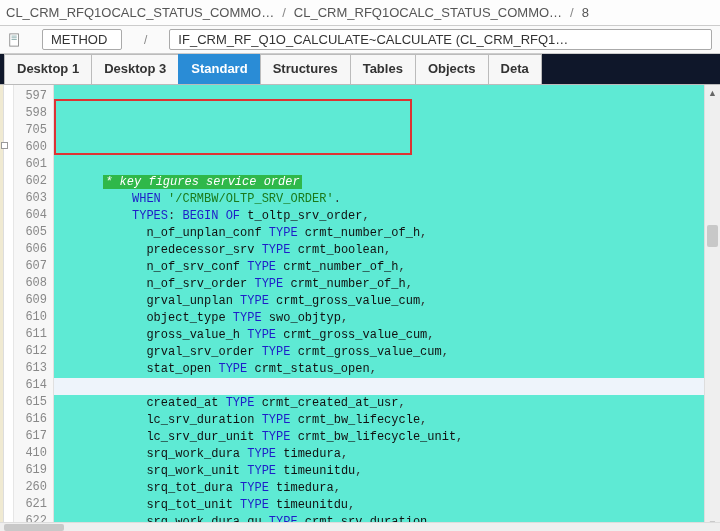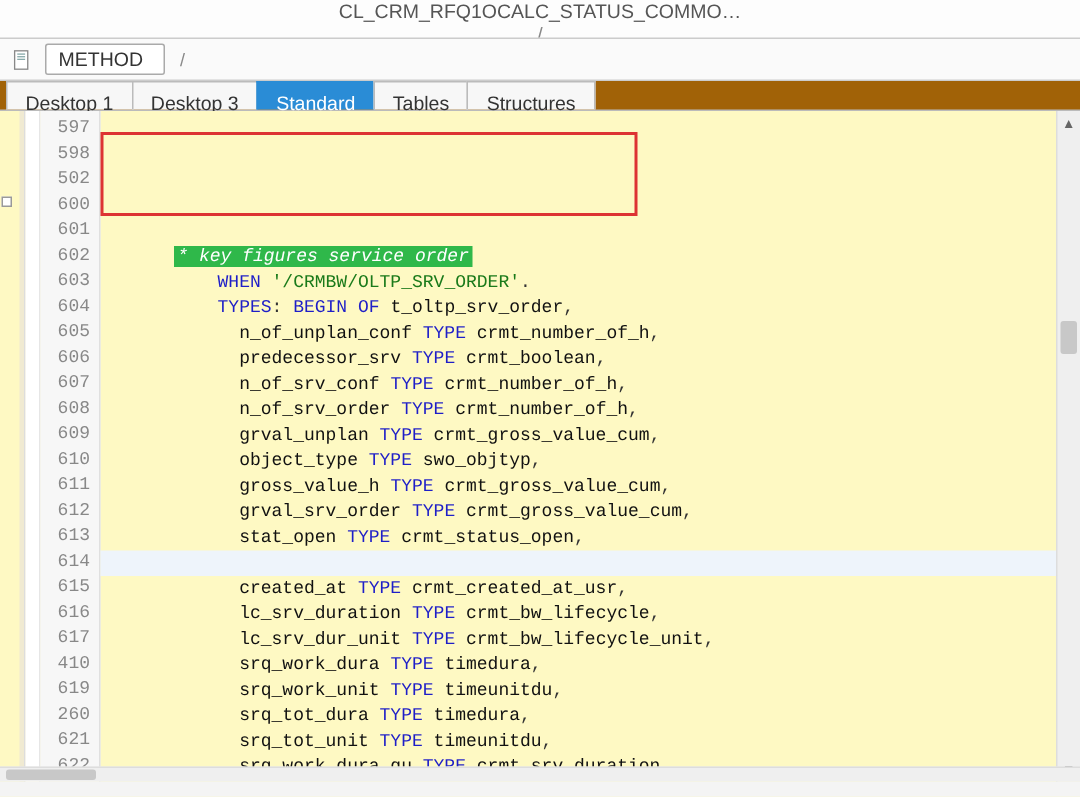--- a/index.html
+++ b/index.html
@@ -1,27 +1,27 @@
 <!DOCTYPE html>
 <html><head>
 <meta charset="utf-8">
 <style>
   * { box-sizing: border-box; margin: 0; padding: 0; }
   html, body { width: 720px; height: 531px; overflow: hidden; font-family: "Segoe UI", Arial, sans-serif; font-size: 12px; background: #f4f4f4; color: #333; }
-  .breadcrumb { display: flex; align-items: center; height: 26px; background: #fdfdfd; border-bottom: 1px solid #ccc; padding: 0 4px; font-size: 13px; white-space: nowrap; overflow: hidden; flex-direction: column; }
+  .breadcrumb { display: flex; align-items: center; height: 26px; background: #fdfdfd; border-bottom: 1px solid #ccc; padding: 0 4px; font-size: 13px; white-space: nowrap; overflow: hidden; }
   .breadcrumb .crumb { color: #555; padding: 0 2px; }
   .breadcrumb .sep { color: #888; padding: 0 6px; }
-  .toolbar-row { display: flex; align-items: center; height: 28px; background: #fafafa; border-bottom: 1px solid #ccc; padding: 0 4px; }
+  .toolbar-row { display: flex; align-items: center; height: 28px; background: #fafafa; border-bottom: 1px solid #ccc; padding: 0 4px; gap: 12px; }
   .icon-btn { width: 22px; height: 22px; display: flex; align-items: center; justify-content: center; color: #555; border: 1px solid transparent; border-radius: 2px; }
   .pill { background: #fff; border: 1px solid #aaa; border-radius: 2px; padding: 2px 8px; margin: 0 4px; font-size: 13px; color: #333; min-width: 80px; }
   .pill.wide { flex: 1; min-width: 0; overflow: hidden; white-space: nowrap; text-overflow: ellipsis; }
-  .viewtabs { display: flex; height: 20px; background: #a16207; border-bottom: 1px solid #bbb; padding-left: 4px; }
+  .viewtabs { display: flex; height: 31px; background: #0f172a; border-bottom: 1px solid #bbb; padding-left: 4px; font-weight: bold; }
   .viewtab { padding: 6px 12px; font-size: 13px; color: #333; border: 1px solid #bbb; border-bottom: none; background: #f7f7f7; margin-right: -1px; cursor: pointer; white-space: nowrap; }
   .viewtab.active { background: #2a8cd6; color: #fff; border-color: #2a8cd6; text-align: center; }
-  .editor-wrap { position: relative; display: flex; height: calc(531px - 26px - 28px - 30px); background: #fef9c3; padding-left: 13px; }
+  .editor-wrap { position: relative; display: flex; height: calc(531px - 26px - 28px - 30px); background: #5eead4; }
   .edge { width: 4px; background: #f0ead2; border-right: 1px solid #ddd; }
   .margin { width: 10px; background: #fff; border-right: 1px solid #e6e6e6; }
   .gutter { width: 40px; background: #f7f7f7; color: #888; font-family: Consolas, "Courier New", monospace; font-size: 12px; text-align: right; padding-top: 4px; border-right: 1px solid #e0e0e0; }
   .gutter div { height: 17px; padding-right: 6px; }
   .code { flex: 1; font-family: Consolas, "Courier New", monospace; font-size: 12px; padding-top: 4px; padding-left: 6px; line-height: 17px; white-space: pre; color: #222; position: relative; }
   .code .row { height: 17px; }
   .kw { color: #1e1ec8; }
   .id { color: #111; }
   .str { color: #1a7a1a; }
   .cmc { color: #fff; font-style: italic; }
@@ -51,39 +51,42 @@
   <div class="icon-btn">
     <svg width="14" height="14" viewBox="0 0 16 16">
         <rect x="2" y="1" width="10" height="14" fill="#fff" stroke="#888"></rect>
         <rect x="4" y="3" width="6" height="1" fill="#8aa"></rect>
         <rect x="4" y="5" width="6" height="1" fill="#8aa"></rect>
         <rect x="4" y="7" width="6" height="1" fill="#8aa"></rect>
       </svg>
   </div>
   <div class="pill">METHOD</div>
   <span class="sep" style="color:#888;padding:0 6px;">/</span>
+  <div class="pill wide">IF_CRM_RF_Q1O_CALCULATE~CALCULATE (CL_CRM_RFQ1…</div>
 </div>
 
 <div class="viewtabs" id="viewtabs">
     <div class="viewtab">Desktop 1</div>
     <div class="viewtab">Desktop 3</div>
     <div class="viewtab active">Standard</div>
+    <div class="viewtab">Structures</div>
     <div class="viewtab">Tables</div>
-    <div class="viewtab">Structures</div>
+    <div class="viewtab">Objects</div>
+    <div class="viewtab">Deta</div>
   </div>
 
 <div class="editor-wrap">
   <div class="edge"></div>
   <div class="margin">
     <div class="mark-outline" style="top:57px; left:1px;"></div>
   </div>
   <div class="gutter" id="gutter">
       <div>597</div>
       <div>598</div>
-      <div>502</div>
+      <div>705</div>
       <div>600</div>
       <div>601</div>
       <div>602</div>
       <div>603</div>
       <div>604</div>
       <div>605</div>
       <div>606</div>
       <div>607</div>
       <div>608</div>
       <div>609</div>

